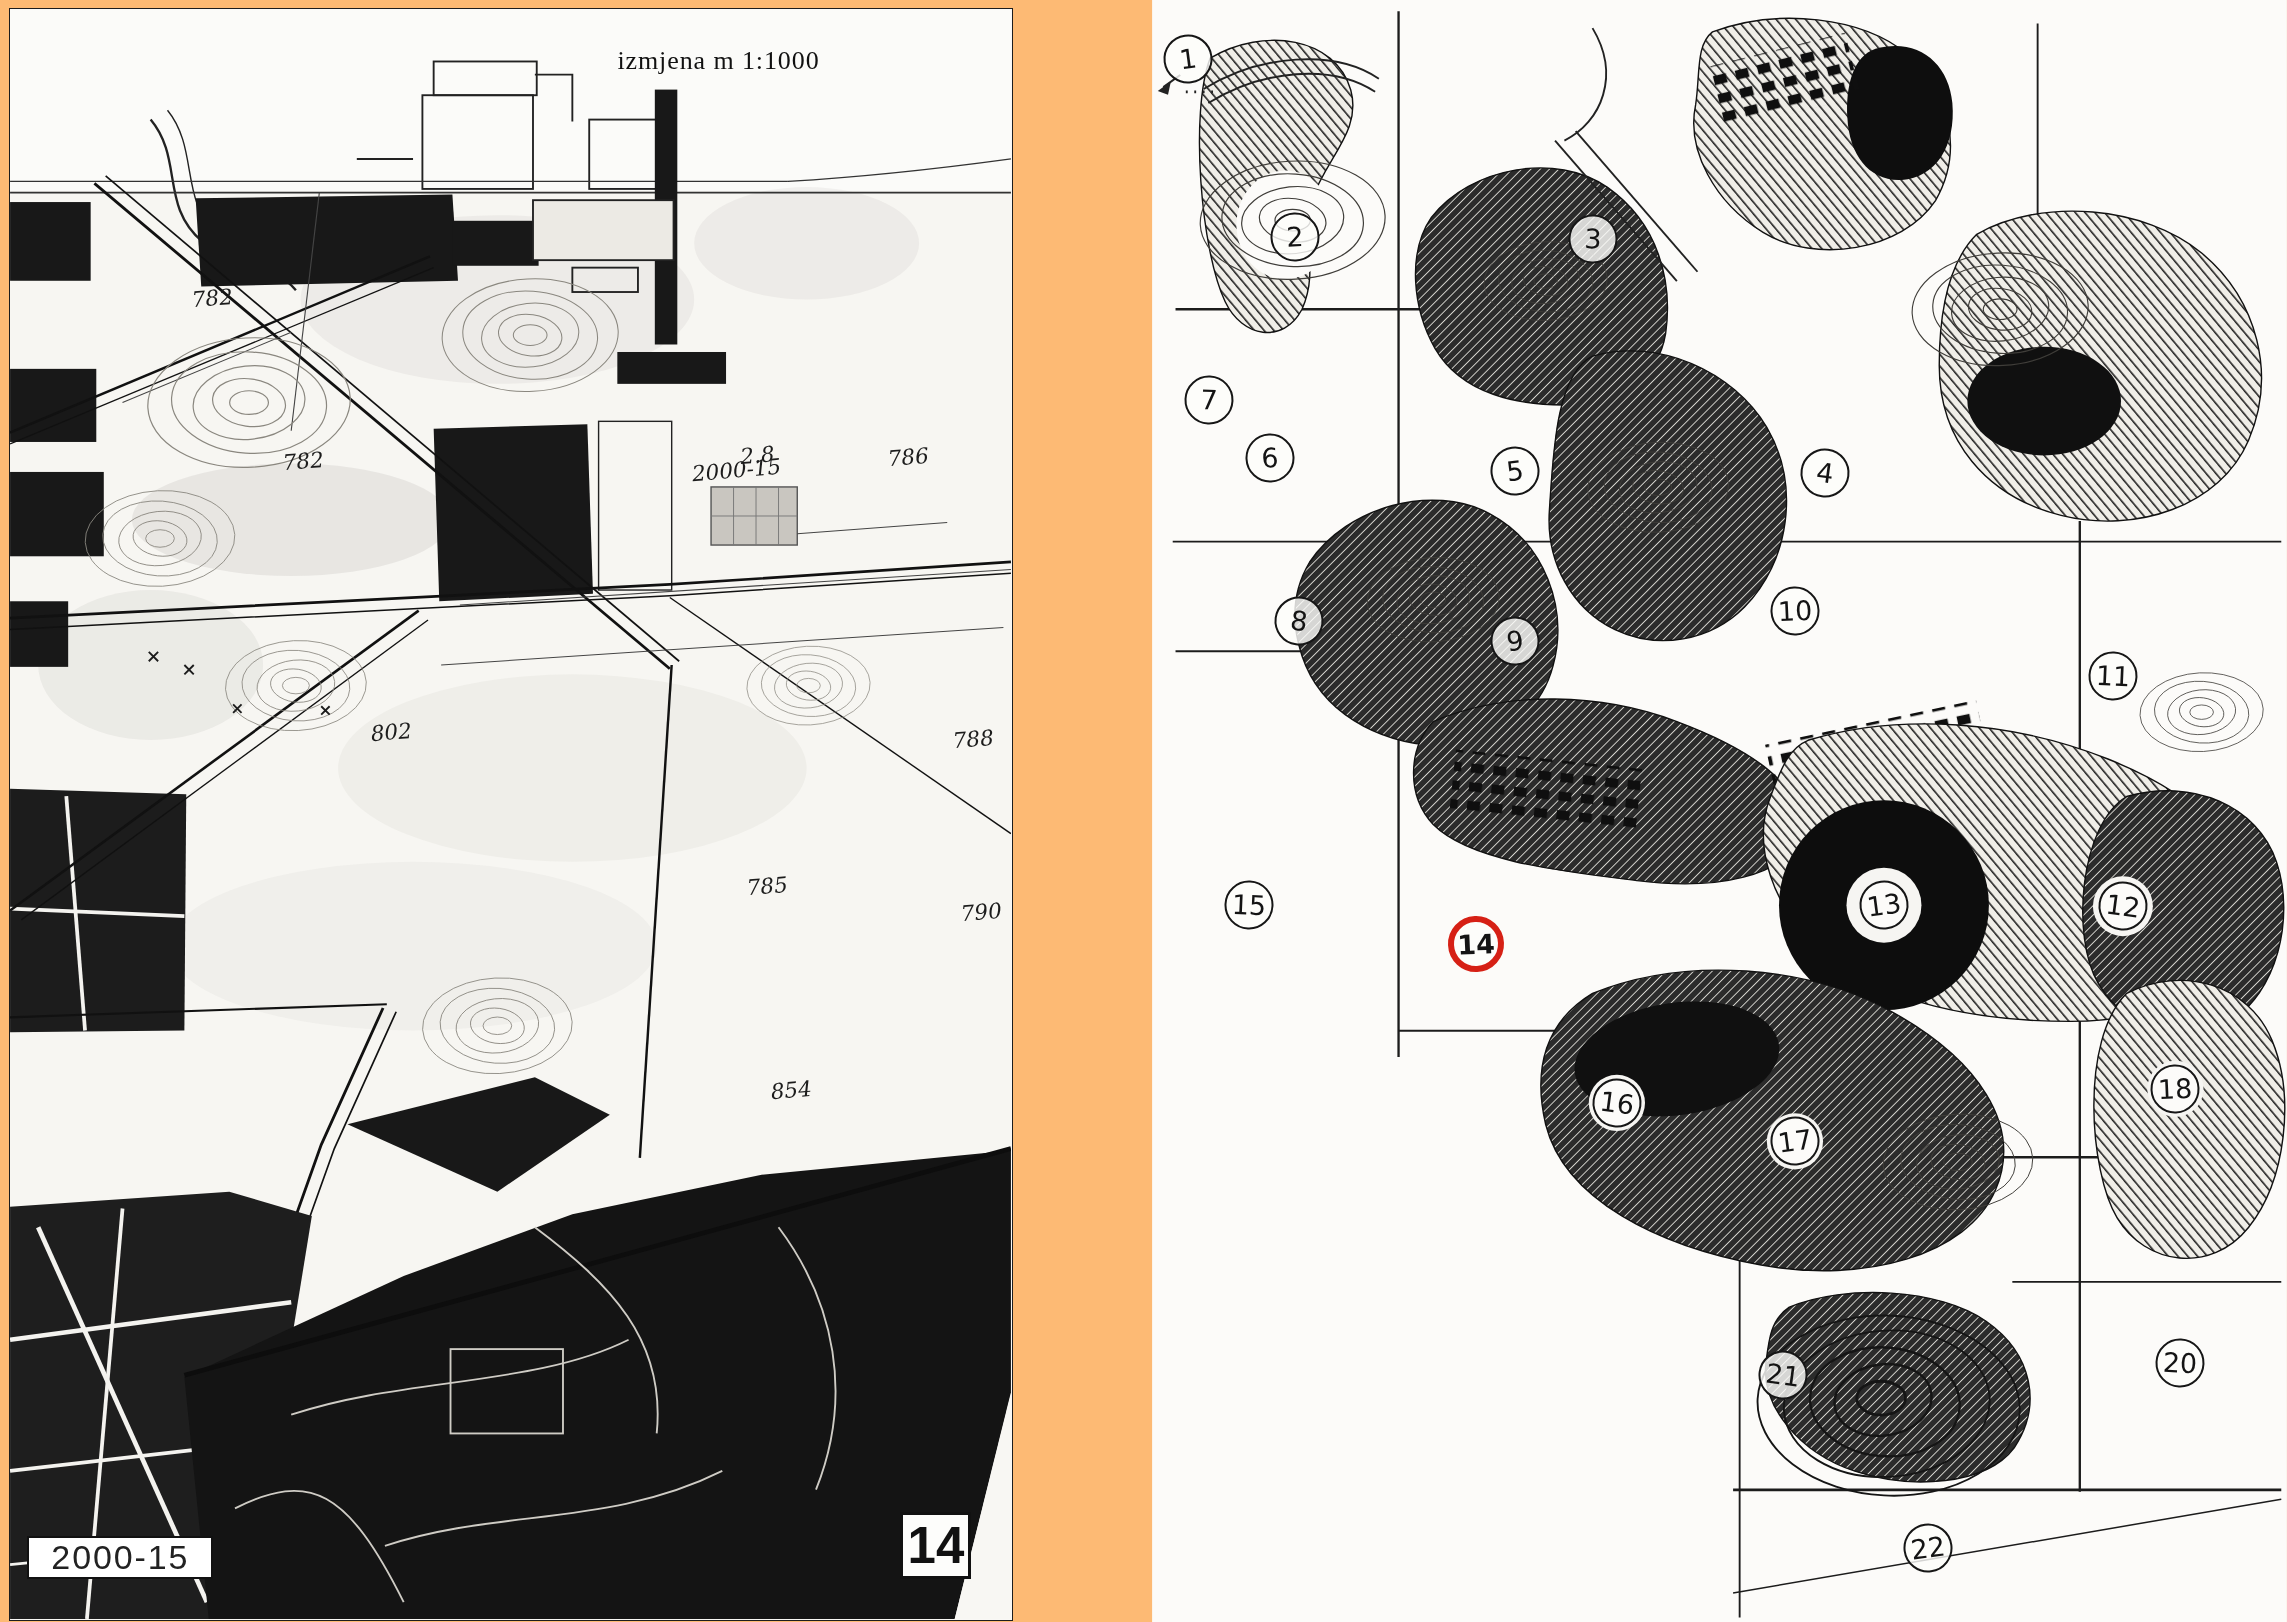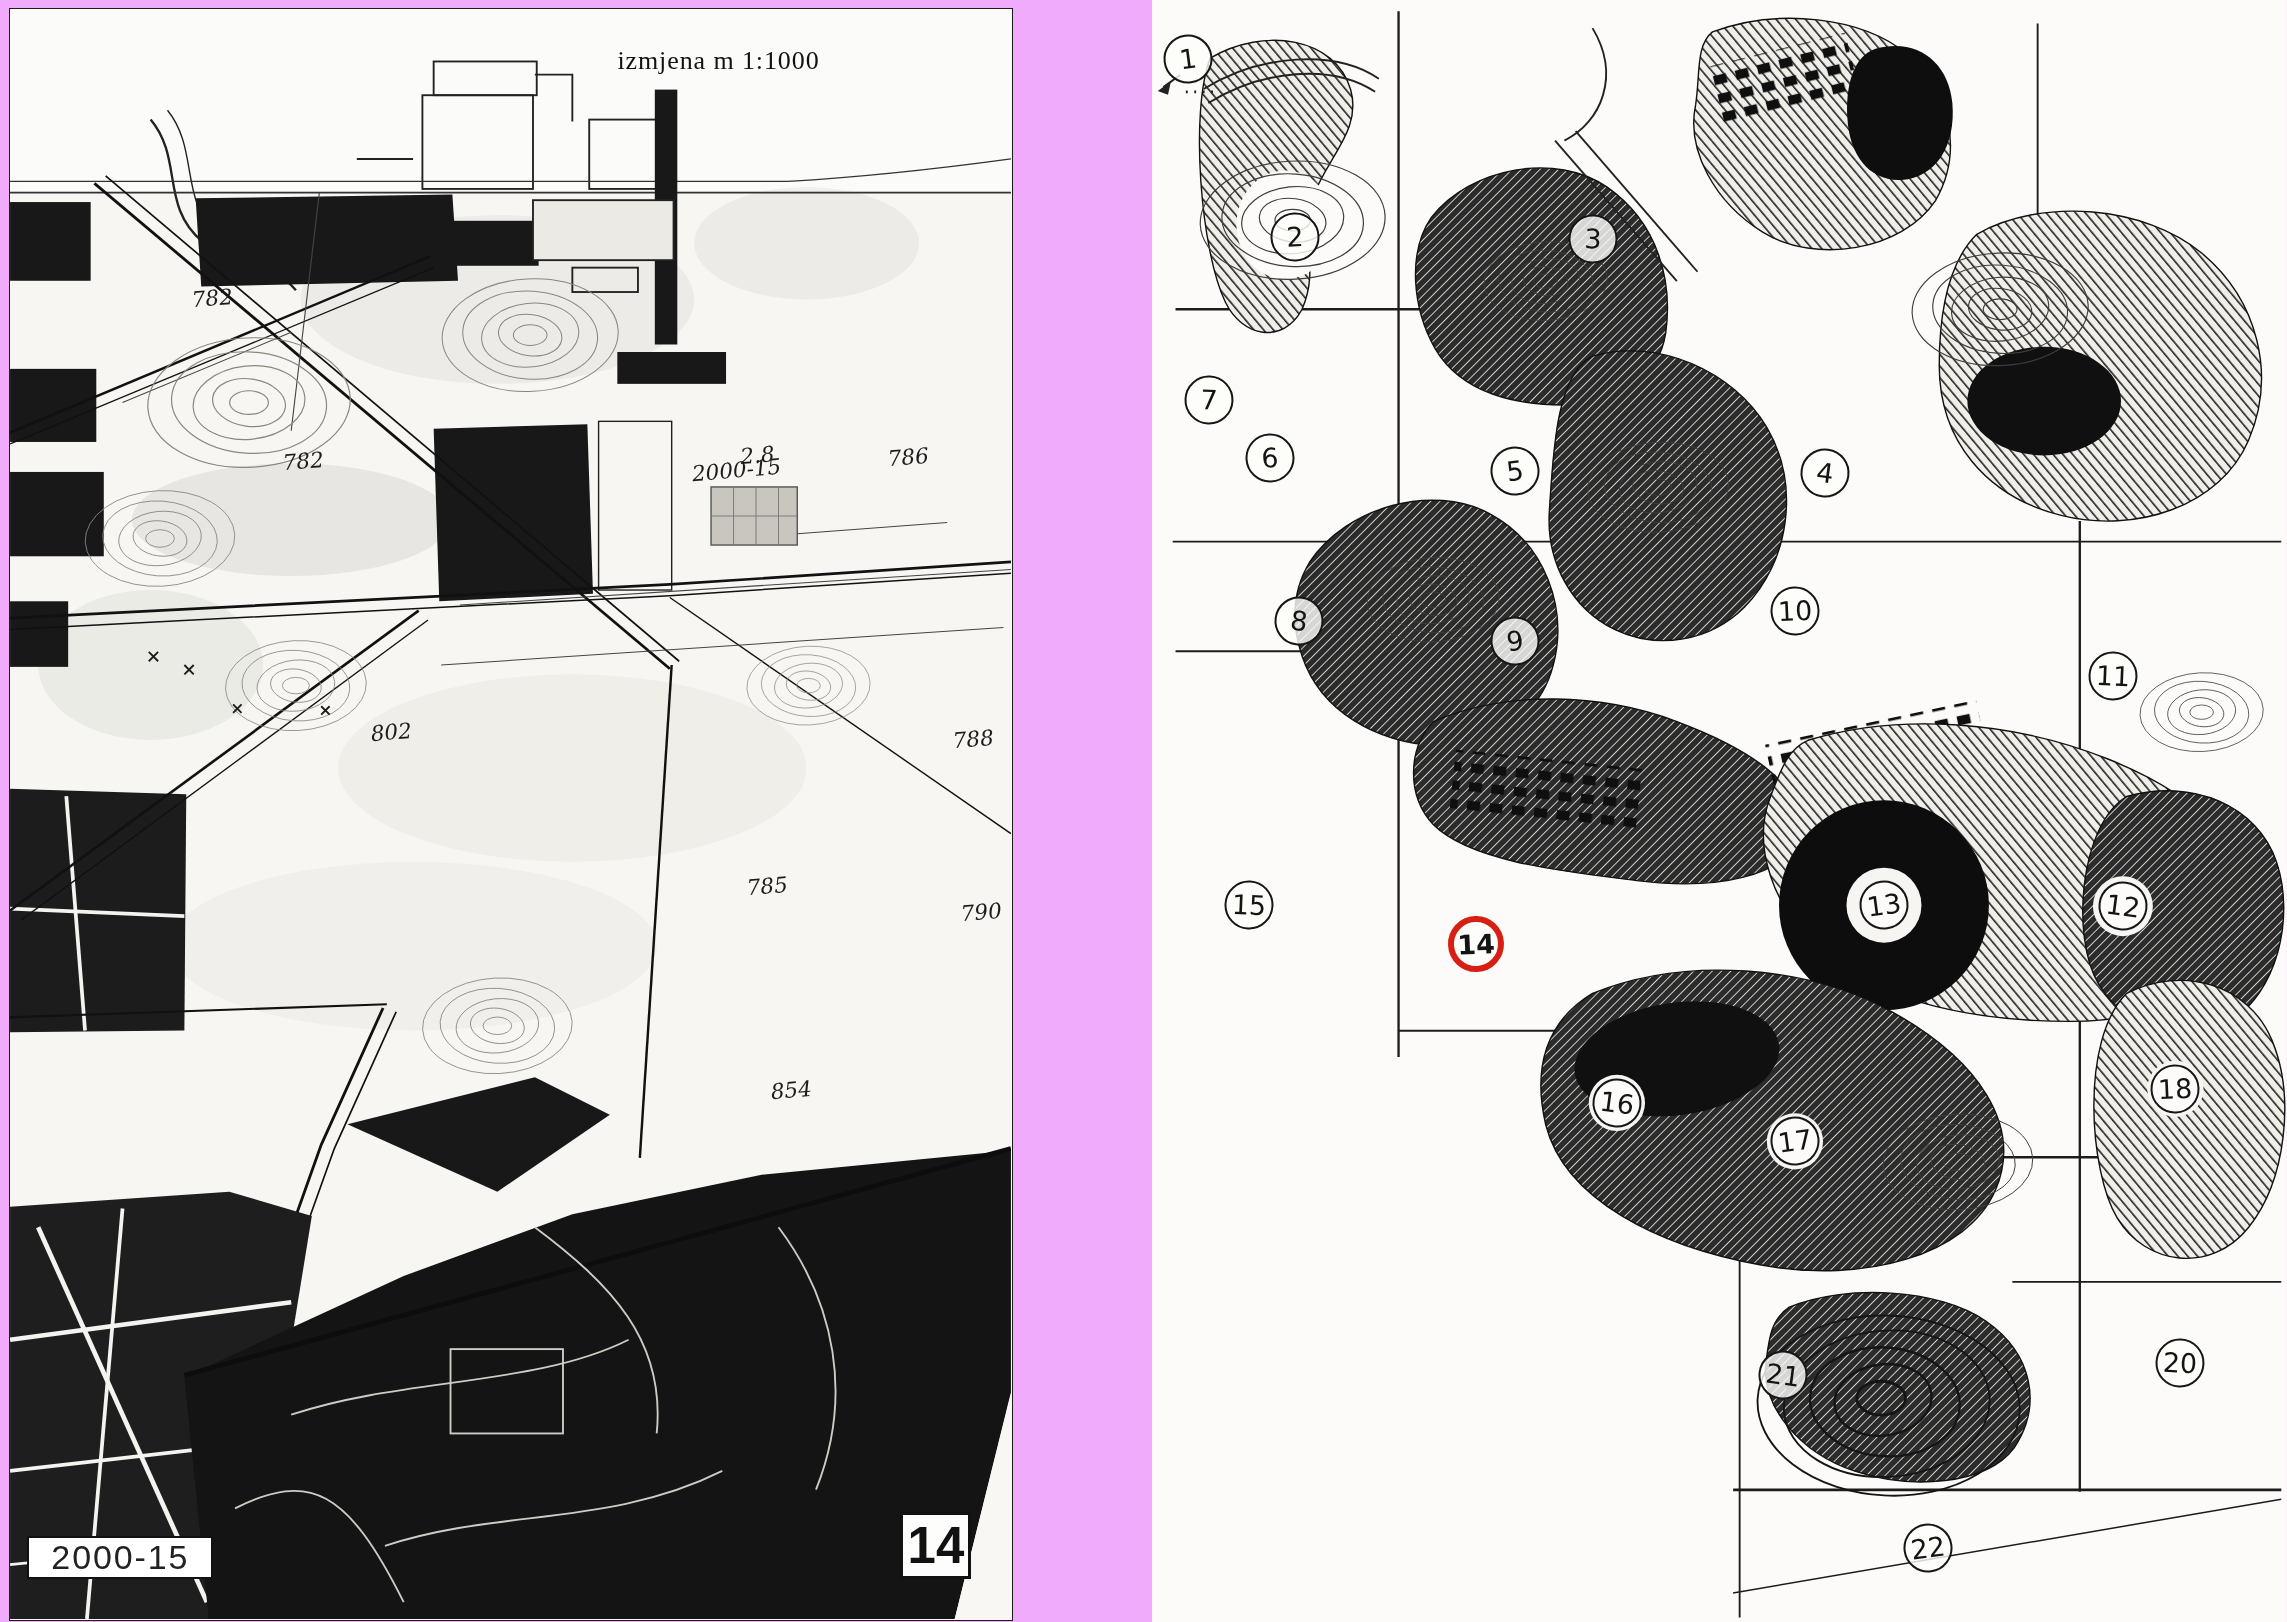--- a/index.html
+++ b/index.html
@@ -1,16 +1,16 @@
 <!DOCTYPE html>
 <html style="font-size:15px"><head>
 <meta charset="utf-8">
 <style>
   html,body{margin:0;padding:0;background:#ffffff;}
-  .page{position:relative;width:2287px;height:1623px;background:#f0abfc;overflow:hidden;
+  .page{position:relative;width:2287px;height:1623px;background:#fdba74;overflow:hidden;
         font-family:"Liberation Sans",sans-serif;}
 
   
   .left-sheet{position:absolute;left:9.4px;top:7.5px;width:1004px;height:1613px;
               background:#f9f8f5;border:1.9px solid #1d1d1d;box-sizing:border-box;}
   .left-sheet svg{position:absolute;left:0;top:0;}
   .scale-note{position:absolute;left:607px;top:37px;font-family:"Liberation Serif","DejaVu Serif",serif;
               font-size:26px;color:#111;letter-spacing:0.9px;white-space:nowrap;z-index:5;}
   .spot-label{position:absolute;font-family:"DejaVu Serif",serif;font-style:italic;font-size:21.5px;
               color:#1c1c1c;transform:translate(-8%,-50%) rotate(-5deg);white-space:nowrap;z-index:4;}

